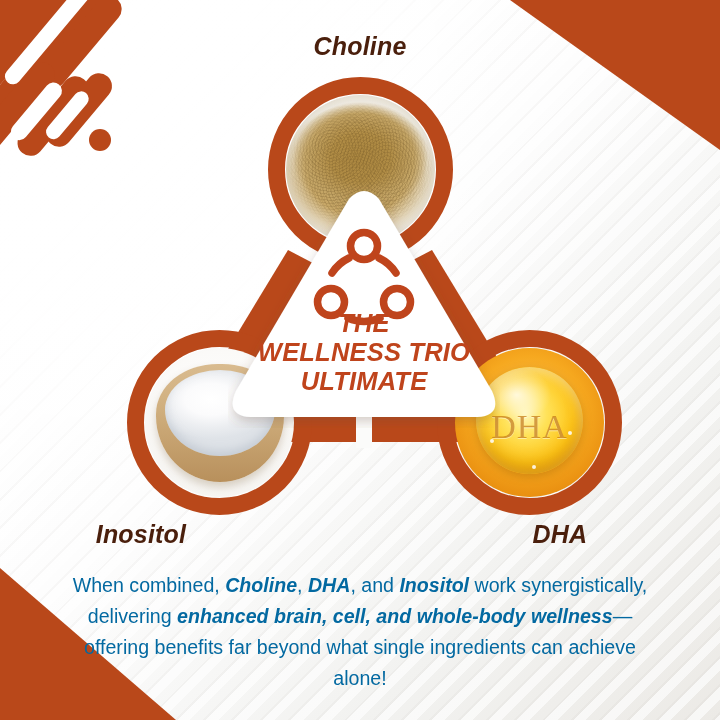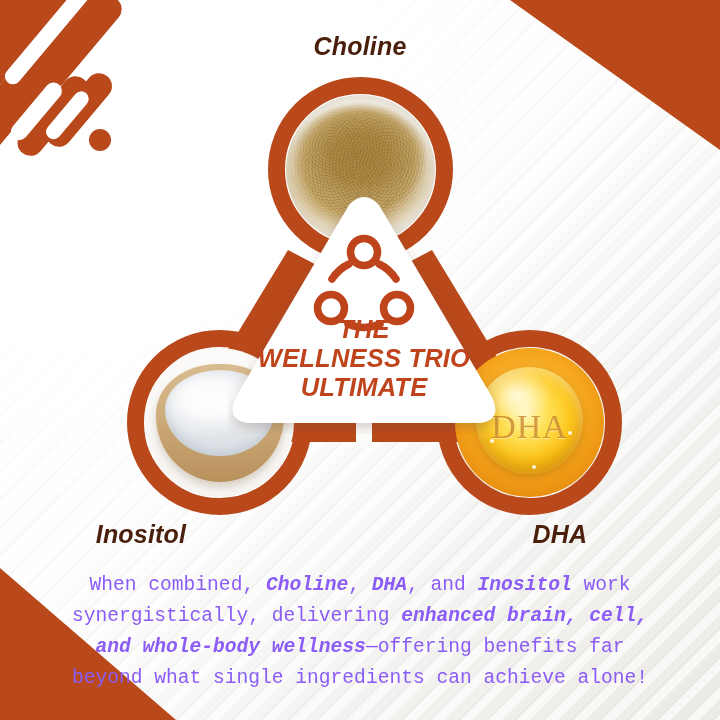--- a/index.html
+++ b/index.html
@@ -89,38 +89,38 @@
                  inset 0 5px 12px rgba(255,255,255,.5),
                  0 3px 9px rgba(150,90,0,.35);}
   .dha-gel-text{position:absolute;left:0;right:0;top:41px;text-align:center;
       font-family:"Liberation Serif","DejaVu Serif",serif;
       font-size:34px;letter-spacing:1px;color:rgba(196,120,18,.72);
       text-shadow:0 1px 0 rgba(255,255,255,.45);}
   .dha-spark{position:absolute;width:4px;height:4px;border-radius:50%;
       background:rgba(255,255,255,.85);}
 
   
-  .badge{position:absolute;left:228px;top:191px;width:272px;height:243px;}
+  .badge{position:absolute;left:228px;top:185px;width:272px;height:243px;}
   .badge svg{display:block;width:100%;height:100%;}
   .badge-text{position:absolute;left:0;right:0;top:124px;text-align:center;
       color:#bf441c;font-weight:bold;font-style:italic;
       font-size:25.5px;line-height:29px;letter-spacing:.2px;
       font-family:"Liberation Sans","DejaVu Sans",sans-serif;}
 
   
   .ing-label{position:absolute;color:#4a1f0c;font-weight:bold;font-style:italic;
       font-size:25px;letter-spacing:.2px;white-space:nowrap;}
   #label-choline{left:0;right:0;top:32px;text-align:center;}
   #label-inositol{left:36px;top:520px;width:210px;text-align:center;}
   #label-dha{left:470px;top:520px;width:180px;text-align:center;}
 
   
   .para{position:absolute;left:56px;top:570px;width:608px;text-align:center;
-      color:#8b5cf6;font-size:19.6px;line-height:31px;
-      font-family:Liberation Mono, monospace;}
+      color:#0369a1;font-size:19.6px;line-height:31px;
+      font-family:Liberation Sans, sans-serif;}
   .para b{font-weight:bold;font-style:italic;}
 </style>
 </head>
 <body>
 
 <div id="stage">
 
   <div class="bg-base"></div>
   <div class="bg-stripes"></div>
   <div class="bg-lighten"></div>

